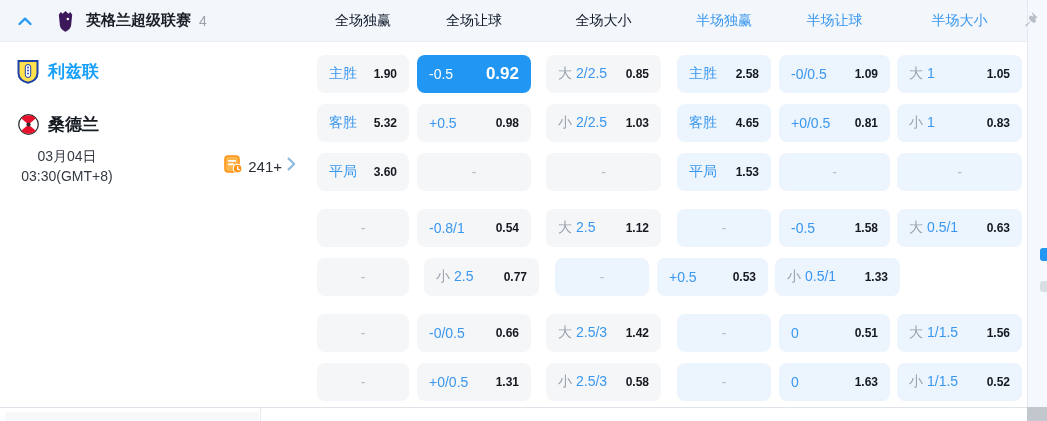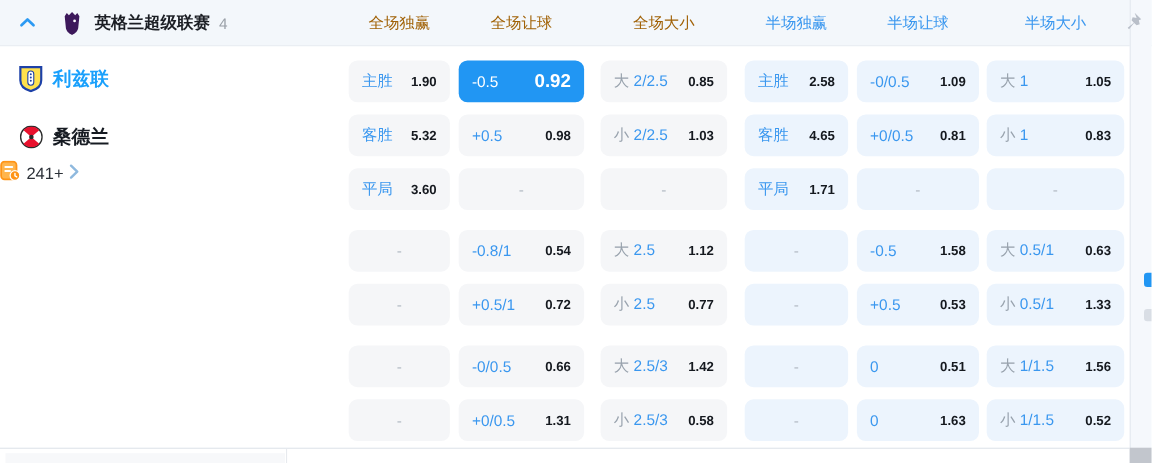--- a/index.html
+++ b/index.html
@@ -18,21 +18,21 @@
   
   .c0 { width:92px;  margin-left:7px; }
   .c1 { width:114px; margin-left:8px; }
   .c2 { width:115px; margin-left:15px; }
   .c3 { width:94px;  margin-left:16px; }
   .c4 { width:111px; margin-left:8px; }
   .c5 { width:125px; margin-left:7px; }
 
   .header-cols { display:flex; align-items:center; }
   .hcol { text-align:center; font-size:14px; }
-  .hcol.full { color:#a16207; }
+  .hcol.full { color:#0f172a; }
   .hcol.half { color:#3a97ef; }
 
   
   .left-info { position:absolute; top:42px; left:0; width:310px; height:200px; }
   .team-row { position:absolute; left:16px; display:flex; align-items:center; }
   .team-row.home { top:17px; }
   .team-row.away { top:71px; }
   .team-badge { width:24px; display:flex; justify-content:center; }
   .team-name { margin-left:8px; font-size:17px; font-weight:bold; }
   .team-name.home { color:#19a0fc; }
@@ -127,20 +127,24 @@
         <svg width="21" height="21" viewBox="0 0 20 20">
           <circle cx="10" cy="10" r="9.3" fill="#fff" stroke="#2b2b2b" stroke-width="1.2"></circle>
           <path d="M3.2 4.2a9.2 9.2 0 0113.6 0L10 10z" fill="#e8112d"></path>
           <path d="M3.2 15.8a9.2 9.2 0 0013.6 0L10 10z" fill="#e8112d"></path>
           <circle cx="10" cy="10" r="2" fill="#2b2b2b"></circle>
         </svg>
       </span>
       <span class="team-name away">桑德兰</span>
     </div>
     <div class="meta-row">
+      <div class="datetime">
+        <div>03月04日</div>
+        <div>03:30(GMT+8)</div>
+      </div>
       <div class="more-markets">
         <span>
           <svg width="19" height="19" viewBox="0 0 19 19">
             <rect x="1" y="1" width="14" height="16" rx="3.2" fill="#ffb54d" stroke="#ff9416" stroke-width="1.6"></rect>
             <rect x="4" y="5" width="8" height="1.7" rx="0.8" fill="#fff"></rect>
             <rect x="4" y="8.6" width="6" height="1.7" rx="0.8" fill="#fff"></rect>
             <circle cx="13.6" cy="13.6" r="4.4" fill="#ff9416" stroke="#fff" stroke-width="1.1"></circle>
             <path d="M13.6 11.6v2.2l1.6 1" stroke="#fff" stroke-width="1.3" fill="none" stroke-linecap="round"></path>
           </svg>
         </span>
@@ -247,21 +251,21 @@
             <div class="cell c1 ft empty">
               <span class="dash">-</span>
             </div>
             <div class="cell c2 ft empty">
               <span class="dash">-</span>
             </div>
             <div class="cell c3 ht">
               <span class="lblwrap">
                 <span class="lbl">平局</span>
               </span>
-              <span class="val">1.71</span>
+              <span class="val">1.53</span>
             </div>
             <div class="cell c4 ht empty">
               <span class="dash">-</span>
             </div>
             <div class="cell c5 ht empty">
               <span class="dash">-</span>
             </div>
           </div>
         </div>
         <div class="odds-group">
@@ -295,26 +299,20 @@
               <span class="lblwrap">
                 <span class="pre">大</span>
                 <span class="lbl">0.5/1</span>
               </span>
               <span class="val">0.63</span>
             </div>
           </div>
           <div class="odds-row">
             <div class="cell c0 ft empty">
               <span class="dash">-</span>
-            </div>
-            <div class="cell c1 ft">
-              <span class="lblwrap">
-                <span class="lbl">+0.5/1</span>
-              </span>
-              <span class="val">0.72</span>
             </div>
             <div class="cell c2 ft">
               <span class="lblwrap">
                 <span class="pre">小</span>
                 <span class="lbl">2.5</span>
               </span>
               <span class="val">0.77</span>
             </div>
             <div class="cell c3 ht empty">
               <span class="dash">-</span>

